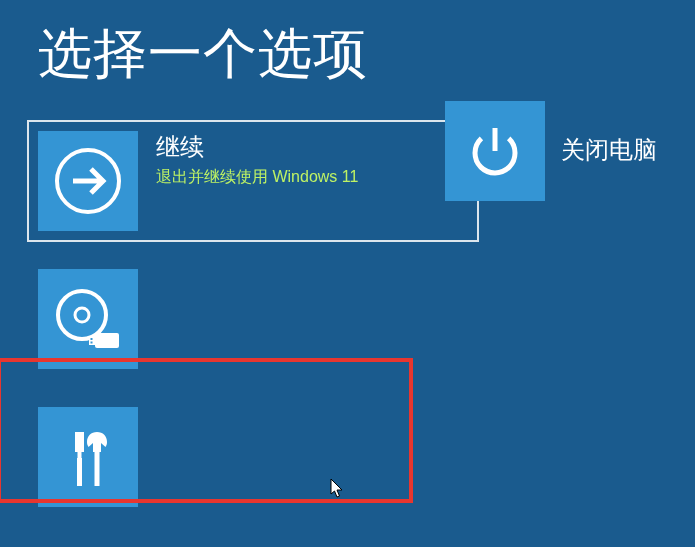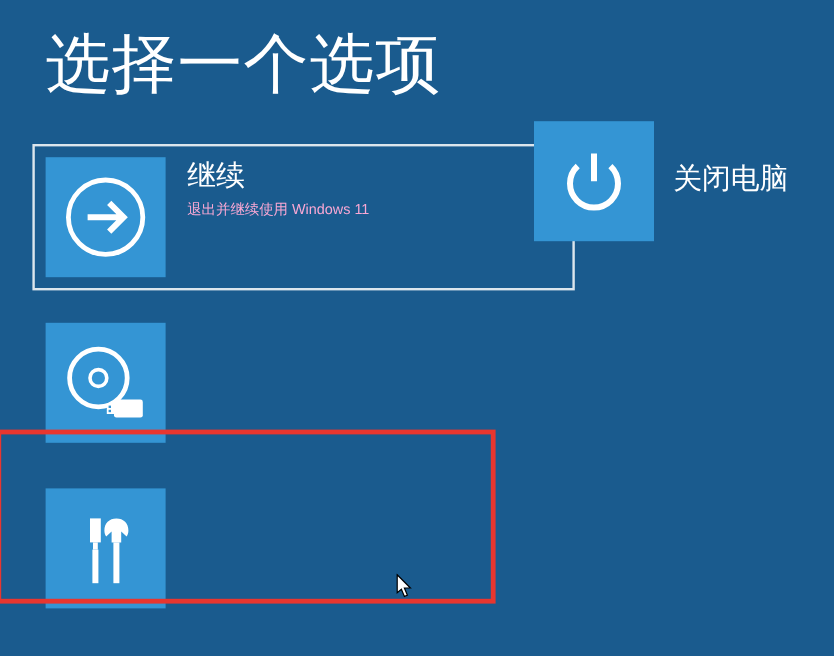--- a/index.html
+++ b/index.html
@@ -58,24 +58,24 @@
       padding: 12px 10px 0 18px;
       flex: 1;
     }
     .tile-title {
       font-size: 24px;
       font-weight: 400;
       line-height: 1.2;
       margin-bottom: 4px;
     }
     .tile-desc {
-      font-size: 12px;
+      font-size: 16px;
       font-weight: 400;
       line-height: 1.4;
-      color: #f9a8d4;
+      color: #bef264;
     }
     .shutdown-tile {
       position: absolute;
       left: 445px;
       top: 0;
       display: flex;
       align-items: center;
     }
     .shutdown-tile .icon-box {
       margin: 10px 0 0 0;

